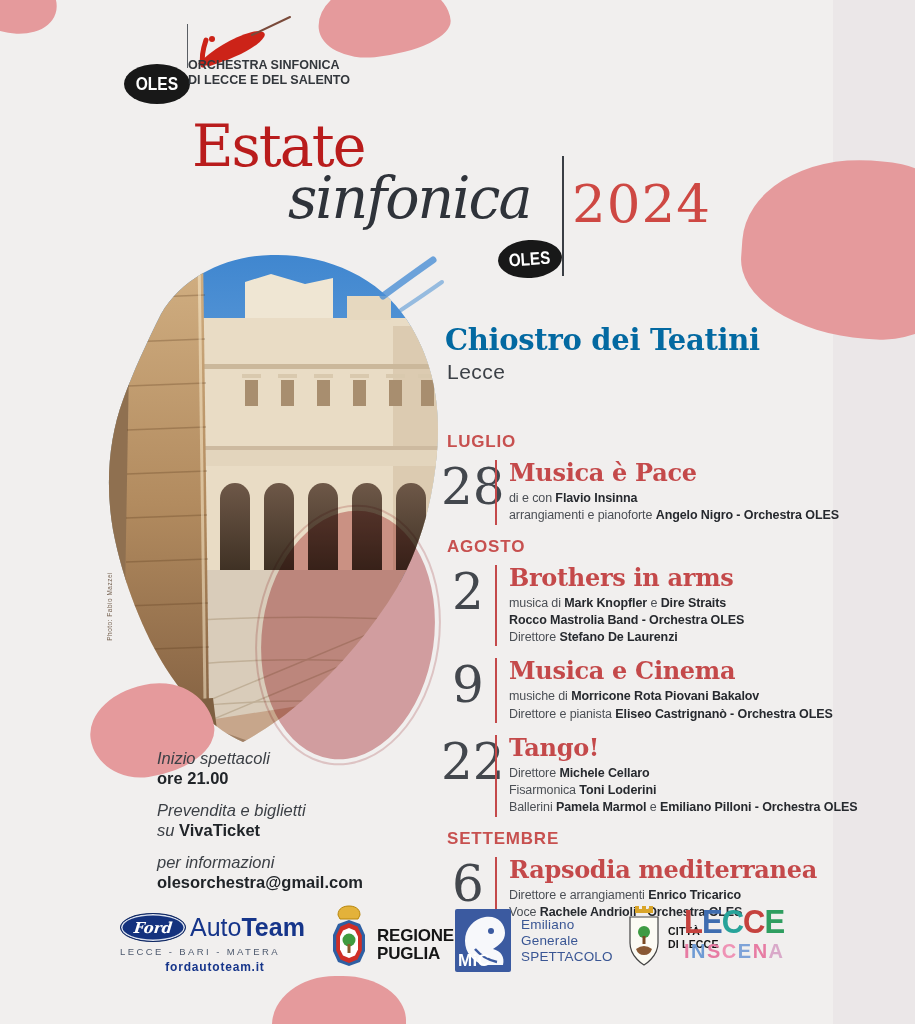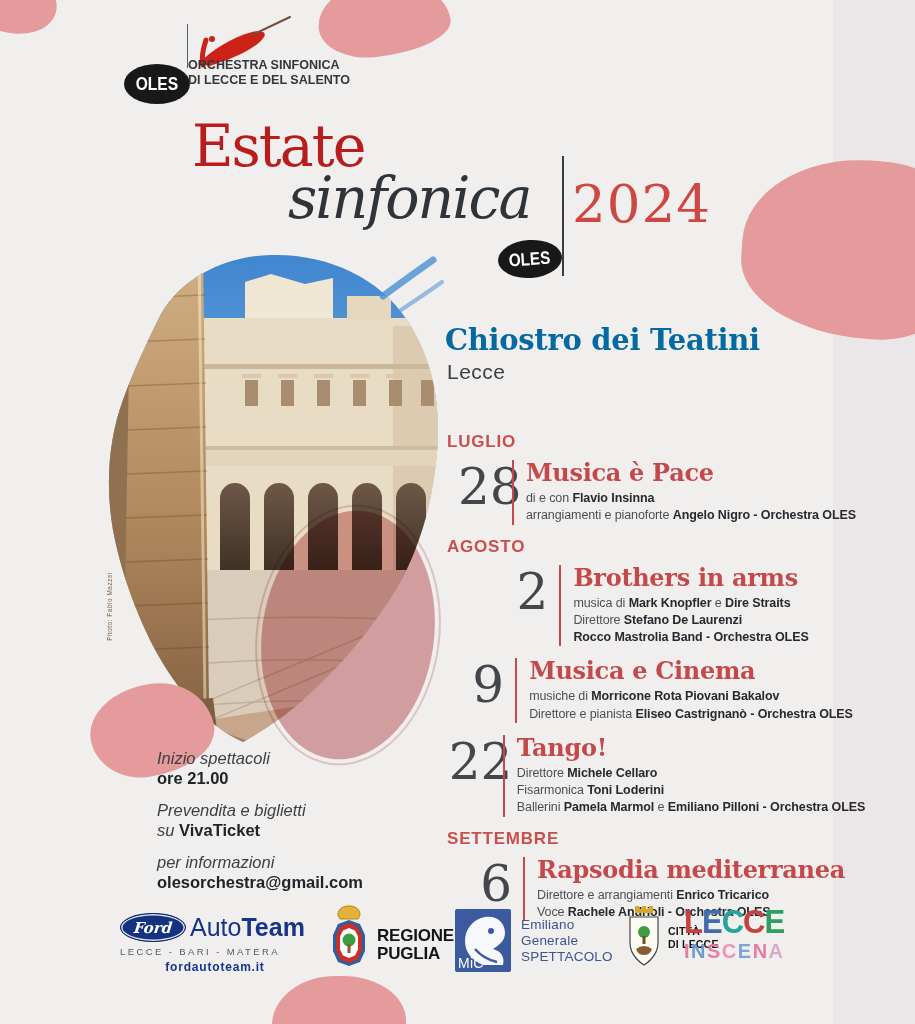--- a/index.html
+++ b/index.html
@@ -43,21 +43,21 @@
                outline:2px solid rgba(180,85,90,.28);outline-offset:4px;}
 
   
   .venue-name{position:absolute;left:445px;top:323px;font-size:29px;font-weight:700;color:#0369a1;letter-spacing:-.3px;}
   .venue-city{position:absolute;left:447px;top:360px;font-size:21px;color:#3c4046;letter-spacing:.5px;}
 
   
   .program{position:absolute;left:441px;top:432px;width:432px;}
   .month-label{font-size:17px;font-weight:700;color:#c7504f;letter-spacing:.8px;margin:10px 0 8px 6px;}
   .month-label:first-child{margin-top:0;}
-  .event{display:flex;margin-bottom:12px;justify-content:center;}
+  .event{display:flex;margin-bottom:12px;}
   .day{width:54px;font-family:"DejaVu Serif",serif;font-size:50px;line-height:.95;color:#43474d;
        text-align:center;margin-top:4px;flex:none;}
   .event-body{border-left:2px solid #c4494a;padding-left:12px;}
   .event-title{font-family:"DejaVu Serif",serif;font-size:24px;font-weight:700;color:#c4494a;
                letter-spacing:-.3px;margin:-2px 0 3px;}
   .event-line{font-size:12.5px;line-height:1.38;color:#4b4f55;letter-spacing:-.1px;}
   .event-line b{color:#26292e;}
 
   
   .info-block{position:absolute;left:157px;top:748px;width:280px;}
@@ -74,21 +74,21 @@
   .ford-script{font-family:"DejaVu Serif",serif;font-style:italic;font-weight:700;color:#fff;font-size:15px;transform:skewX(-6deg);}
   .autoteam{font-size:25px;color:#16358a;margin-left:4px;white-space:nowrap;}
   .at-b{font-weight:700;}
   .ford-cities{font-size:9.5px;letter-spacing:2.4px;color:#4e5a6e;margin-top:4px;white-space:nowrap;}
   .ford-site{font-size:12px;font-weight:700;color:#16358a;letter-spacing:.8px;margin-top:3px;text-align:center;width:190px;}
 
   .regione-crest{position:absolute;left:330px;top:903px;}
   .regione-text{position:absolute;left:377px;top:927px;font-size:17px;font-weight:700;color:#151515;line-height:1.05;letter-spacing:-.2px;}
 
   .mic-square{position:absolute;left:455px;top:909px;width:56px;height:63px;background:#3b5aa0;border-radius:2px;}
-  .mic-abbr{position:absolute;left:3px;bottom:1px;color:#fff;font-weight:400;font-size:14px;letter-spacing:.3px;}
+  .mic-abbr{position:absolute;left:3px;bottom:1px;color:#fff;font-weight:700;font-size:17px;letter-spacing:.3px;}
   .mic-text{position:absolute;left:521px;top:917px;font-size:13.5px;color:#3a5694;line-height:1.18;letter-spacing:.2px;}
 
   .lecce-crest{position:absolute;left:624px;top:905px;}
   .lecce-text{position:absolute;left:668px;top:925px;font-size:10.5px;font-weight:700;color:#151515;line-height:1.25;letter-spacing:.2px;}
 
   .inscena{position:absolute;left:684px;top:905px;line-height:1;}
   .inscena-w1{font-size:31px;font-weight:700;letter-spacing:-1px;transform:scaleY(1.08);transform-origin:left top;}
   .inscena-w2{font-size:20px;font-weight:700;letter-spacing:1.5px;margin-top:4px;transform:scaleY(1.05);transform-origin:left top;}
 </style>
 </head>
@@ -229,22 +229,22 @@
           <div class="event-line"><span>di e con </span><b>Flavio Insinna</b></div>
           <div class="event-line"><span>arrangiamenti e pianoforte </span><b>Angelo Nigro - Orchestra OLES</b></div>
         </div>
       </div>
       <div class="month-label">AGOSTO</div>
       <div class="event">
         <div class="day serif">2</div>
         <div class="event-body">
           <div class="event-title">Brothers in arms</div>
           <div class="event-line"><span>musica di </span><b>Mark Knopfler</b><span> e </span><b>Dire Straits</b></div>
+          <div class="event-line"><b>Rocco Mastrolia Band - Orchestra OLES</b></div>
           <div class="event-line"><span>Direttore </span><b>Stefano De Laurenzi</b></div>
-          <div class="event-line"><b>Rocco Mastrolia Band - Orchestra OLES</b></div>
         </div>
       </div>
       <div class="event">
         <div class="day serif">9</div>
         <div class="event-body">
           <div class="event-title">Musica e Cinema</div>
           <div class="event-line"><span>musiche di </span><b>Morricone Rota Piovani Bakalov</b></div>
           <div class="event-line"><span>Direttore e pianista </span><b>Eliseo Castrignanò - Orchestra OLES</b></div>
         </div>
       </div>

